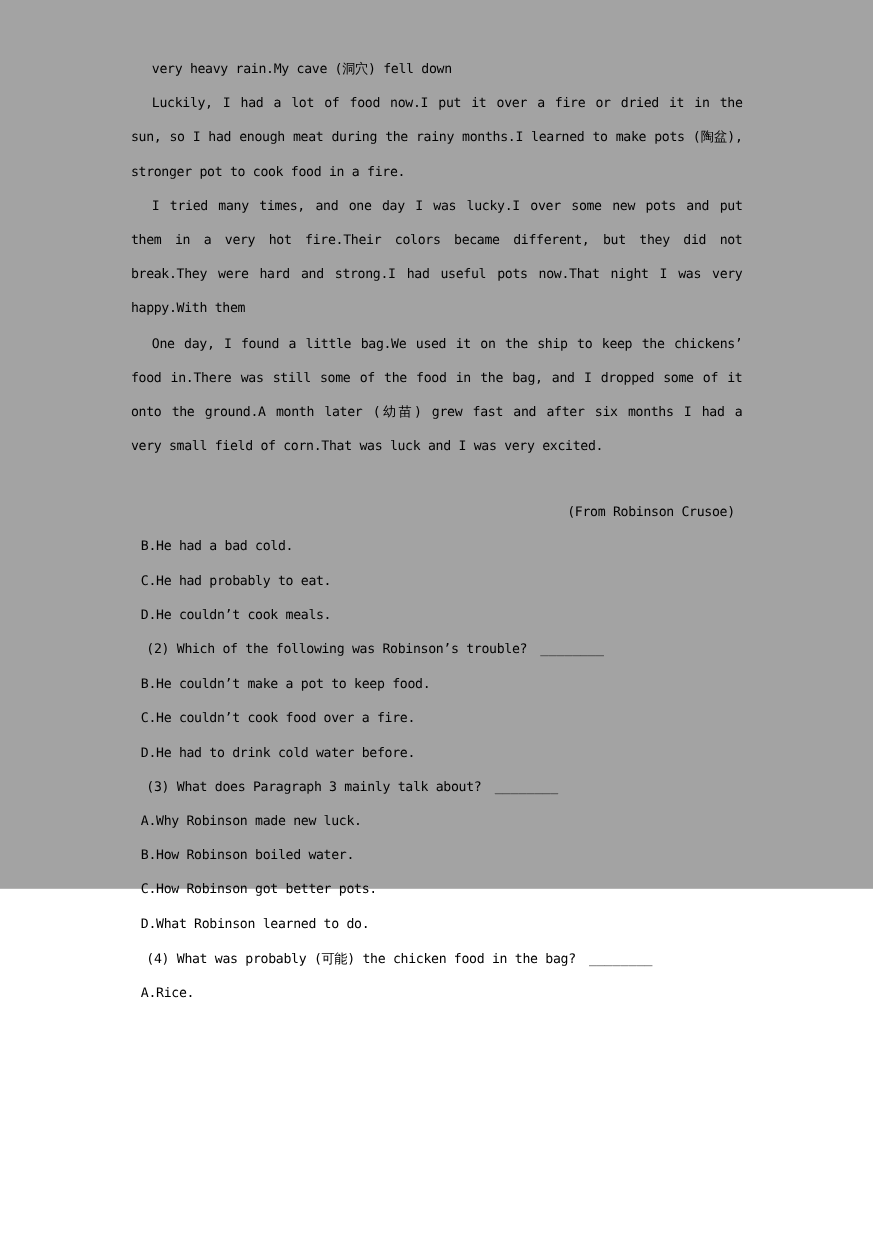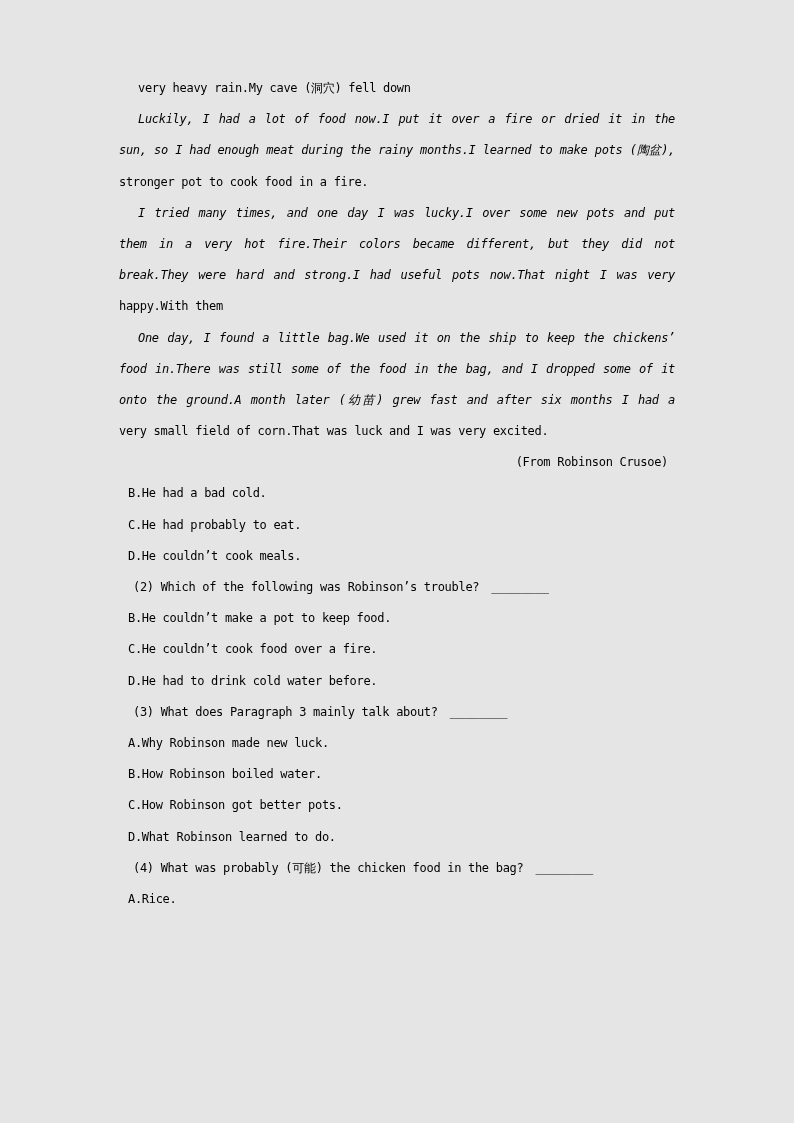--- a/index.html
+++ b/index.html
@@ -12,47 +12,47 @@
     height: 1123px;
     overflow: hidden;
     color: #000000;
     font-family: "DejaVu Sans Mono", "Liberation Mono", monospace;
     font-size: 12px;
     letter-spacing: -0.3px;
   }
   .page {
     box-sizing: border-box;
     width: 794px;
-    height: 1123px;
-    padding: 73px 119px 0 119px;
-    background: #e5e5e5;
+    height: 808px;
+    padding: 47px 119px 0 119px;
+    background: #a3a3a3;
   }
   .line {
     height: 31.2px;
     line-height: 31.2px;
     text-align: left;
     overflow: visible;
   }
   .line.justify {
     text-align: justify;
     text-align-last: justify;
-    font-style: italic;
   }
   .line.first {
     padding-left: 19px;
   }
   .line.question {
     padding-left: 14px;
   }
   .line.option {
     padding-left: 9px;
   }
   .line.source {
     text-align: right;
     padding-right: 7px;
+    margin-top: 29px;
   }
   .blank {
     margin-left: 12px;
     letter-spacing: 0;
     white-space: pre;
   }
 </style>
 </head>
 <body>
 

